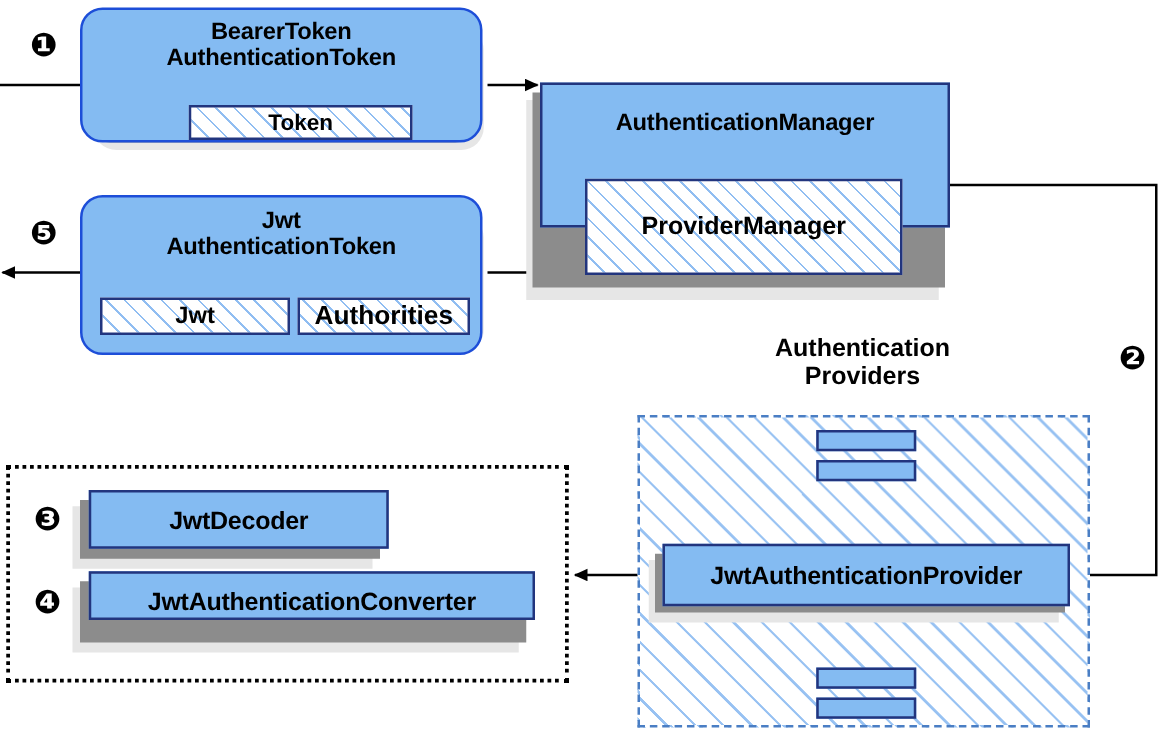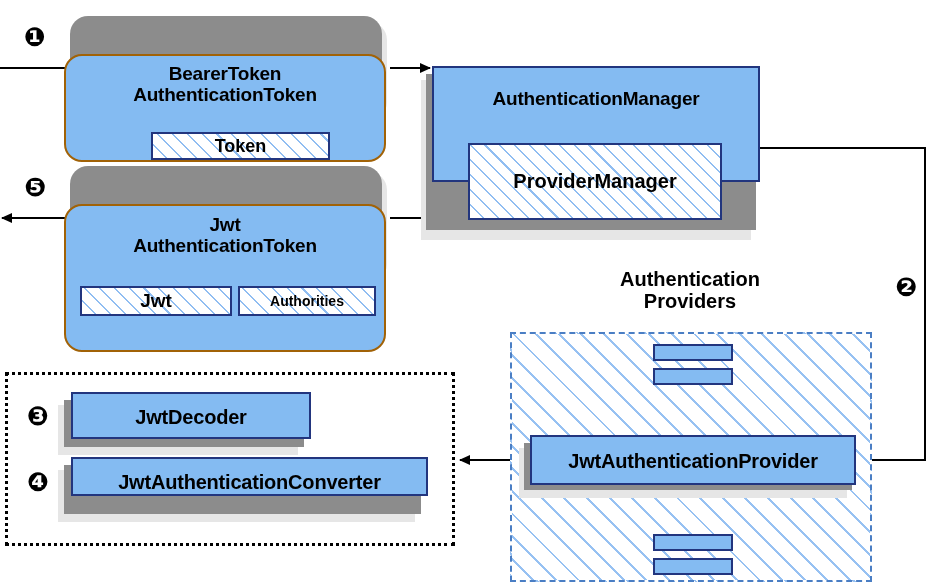--- a/index.html
+++ b/index.html
@@ -6,21 +6,21 @@
   #stage{
     position:relative;width:932px;height:584px;overflow:hidden;background:#fff;
     font-family:"Liberation Sans","DejaVu Sans",sans-serif;
   }
   #svg-layer{position:absolute;left:0;top:0;width:932px;height:584px;}
   .shadow-dark{position:absolute;background:#8c8c8c;}
   .shadow-light{position:absolute;background:#e6e6e6;}
 
   .blue-round{
     position:absolute;box-sizing:border-box;
-    background:#84bbf2;border:2px solid #a16207;border-radius:18px;margin-top:48px;
+    background:#84bbf2;border:2px solid #1d4ed8;border-radius:18px;
   }
   .blue-rect{
     position:absolute;box-sizing:border-box;
     background:#84bbf2;border:2px solid #22357e;
   }
   .node-title{
     position:absolute;left:0;right:0;text-align:center;
     color:#000;font-weight:bold;line-height:1.12;
     white-space:pre-line;letter-spacing:-0.2px;
   }
@@ -117,27 +117,27 @@
   <div class="shadow-dark" style="left:426px;top:74px;width:330px;height:156px;"></div>
   <div class="blue-rect" style="left:432px;top:66px;width:328px;height:116px;">
     <div class="node-title" style="top:20px;font-size:19px;">AuthenticationManager</div>
     <div class="hatch-box" style="left:34px;top:58px;width:254px;height:77px;font-size:20px;margin-top:17px;">
       <span>ProviderManager</span>
     </div>
   </div>
 
   <div class="shadow-light" style="left:75px;top:172px;width:312px;height:110px;border-radius:18px;"></div>
   <div class="shadow-dark" style="left:70px;top:166px;width:312px;height:110px;border-radius:18px;"></div>
-  <div class="blue-round" style="left:64px;top:156px;width:322px;height:148px;">
+  <div class="blue-round" style="left:64px;top:156px;width:322px;height:128px;">
     <div class="node-title" style="top:8px;font-size:19px;">Jwt
 AuthenticationToken</div>
     <div class="hatch-box" style="left:14px;top:80px;width:152px;height:30px;font-size:19px;">
       <span>Jwt</span>
     </div>
-    <div class="hatch-box" style="left:172px;top:80px;width:138px;height:30px;font-size:14px;">
+    <div class="hatch-box" style="left:172px;top:80px;width:138px;height:30px;font-size:21px;">
       <span>Authorities</span>
     </div>
   </div>
   <div class="marker" style="left:24px;top:174px;font-size:26px;">❺</div>
 
   <div class="group-label" style="left:570px;top:268px;width:240px;font-size:20px;">Authentication
 Providers</div>
 
   <div class="providers-box" style="left:510px;top:332px;width:362px;height:250px;"></div>
 

